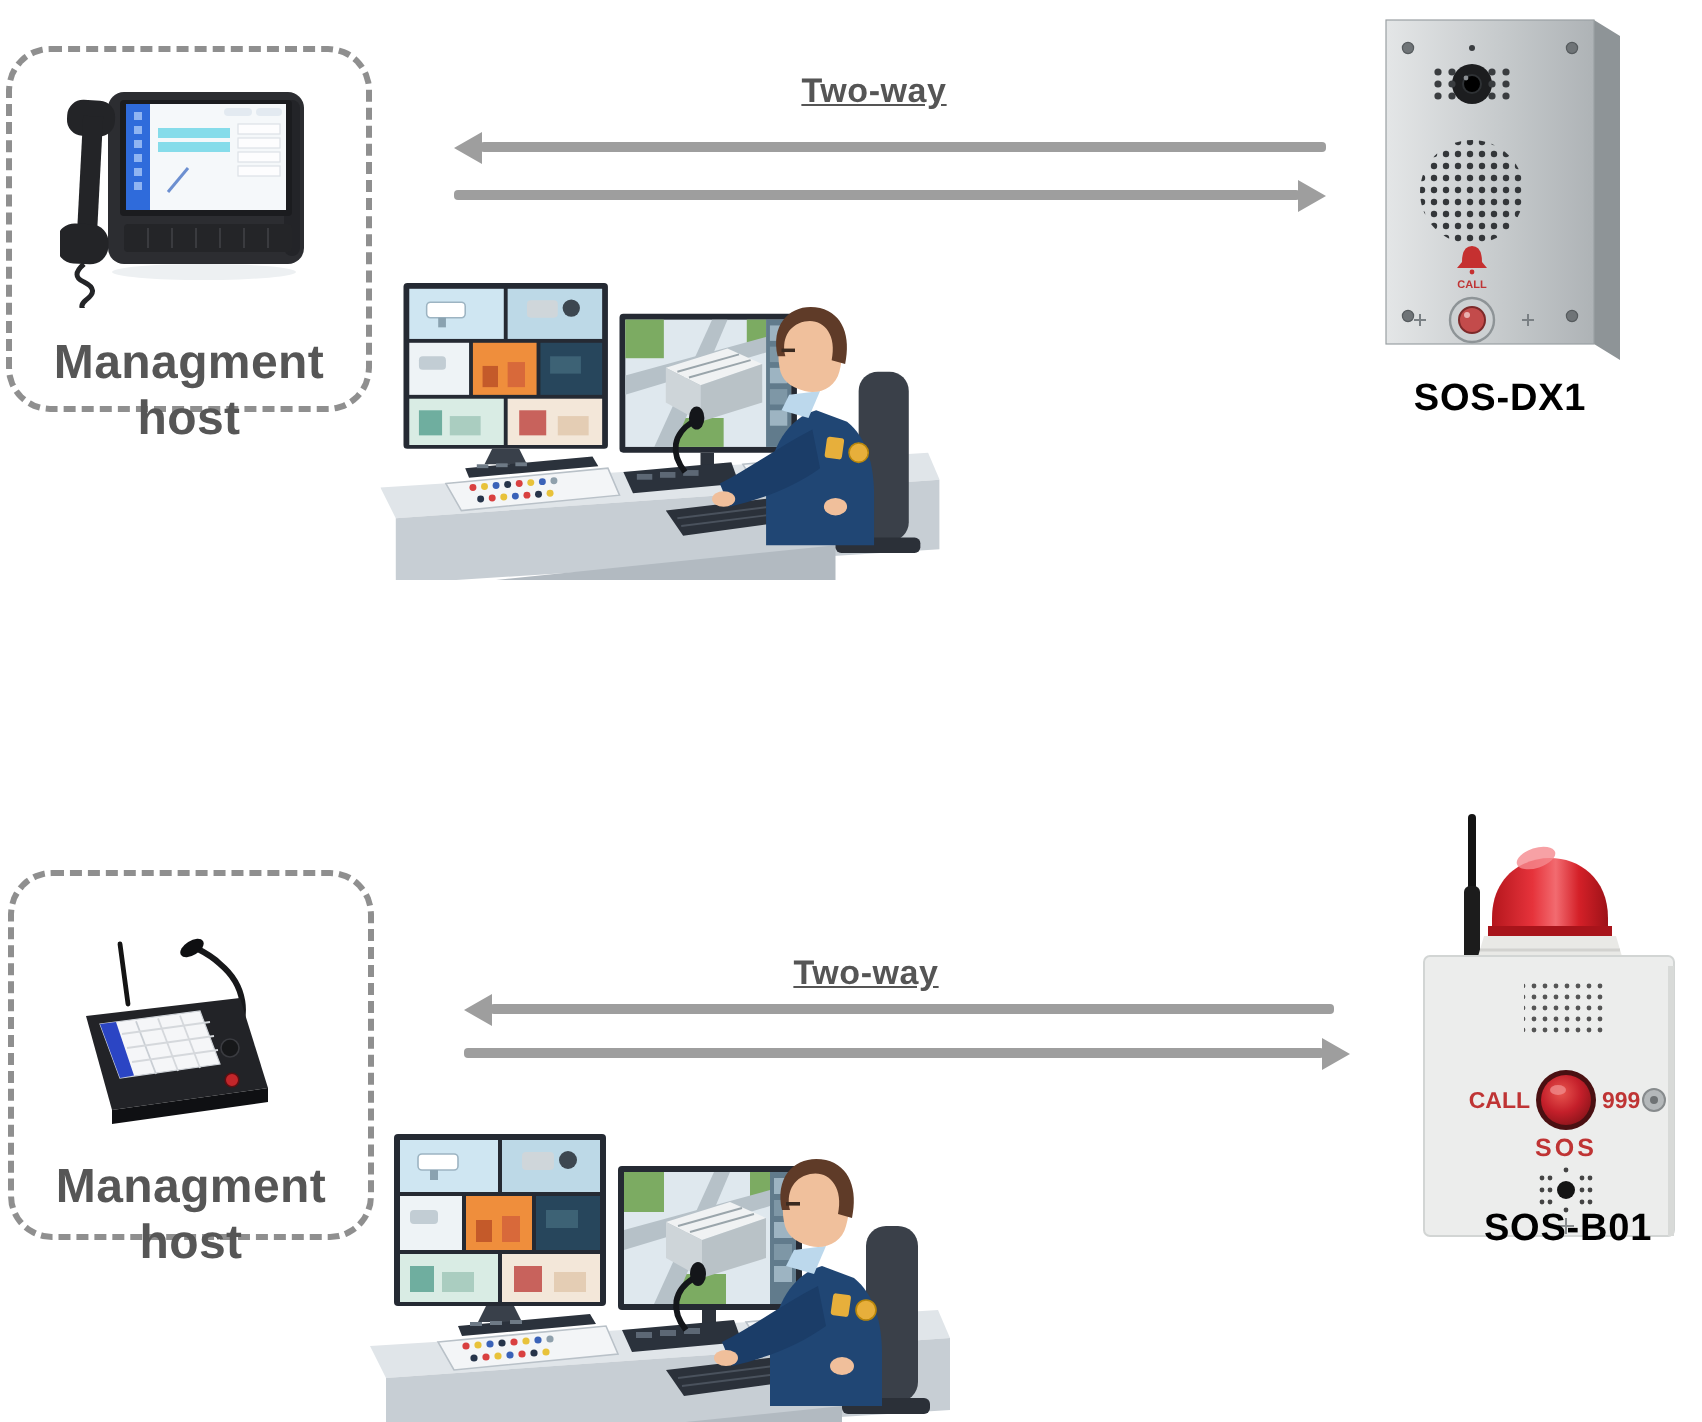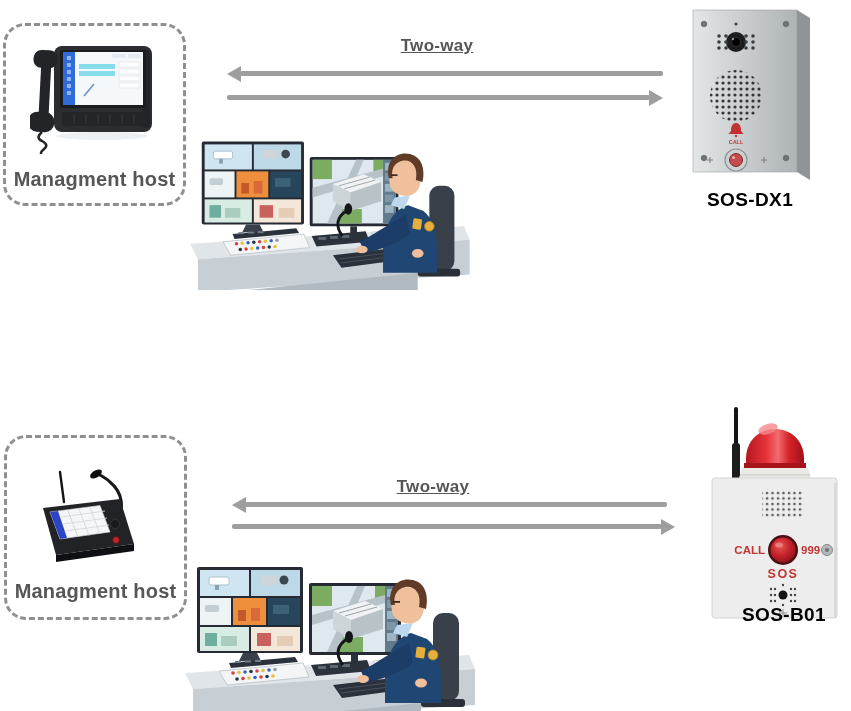--- a/index.html
+++ b/index.html
@@ -11,21 +11,21 @@
   .abs{position:absolute;}
   .dashed-box{
     position:absolute;
     border:3px dashed #8f8f8f;
     border-radius:22px;
     box-sizing:border-box;
     background:#ffffff;
   }
   .host-label{
     position:absolute;text-align:center;
-    font-size:20px;font-weight:700;color:#565656;letter-spacing:0.2px;
+    font-size:24px;font-weight:700;color:#565656;letter-spacing:0.2px;
   }
   .conn-label{
     position:absolute;text-align:center;
     font-size:17px;font-weight:700;color:#555555;letter-spacing:0.3px;text-decoration:underline;
   }
   .device-label{
     position:absolute;text-align:center;
     font-size:19px;font-weight:700;color:#000000;letter-spacing:0.4px;
   }
   .arrow{

